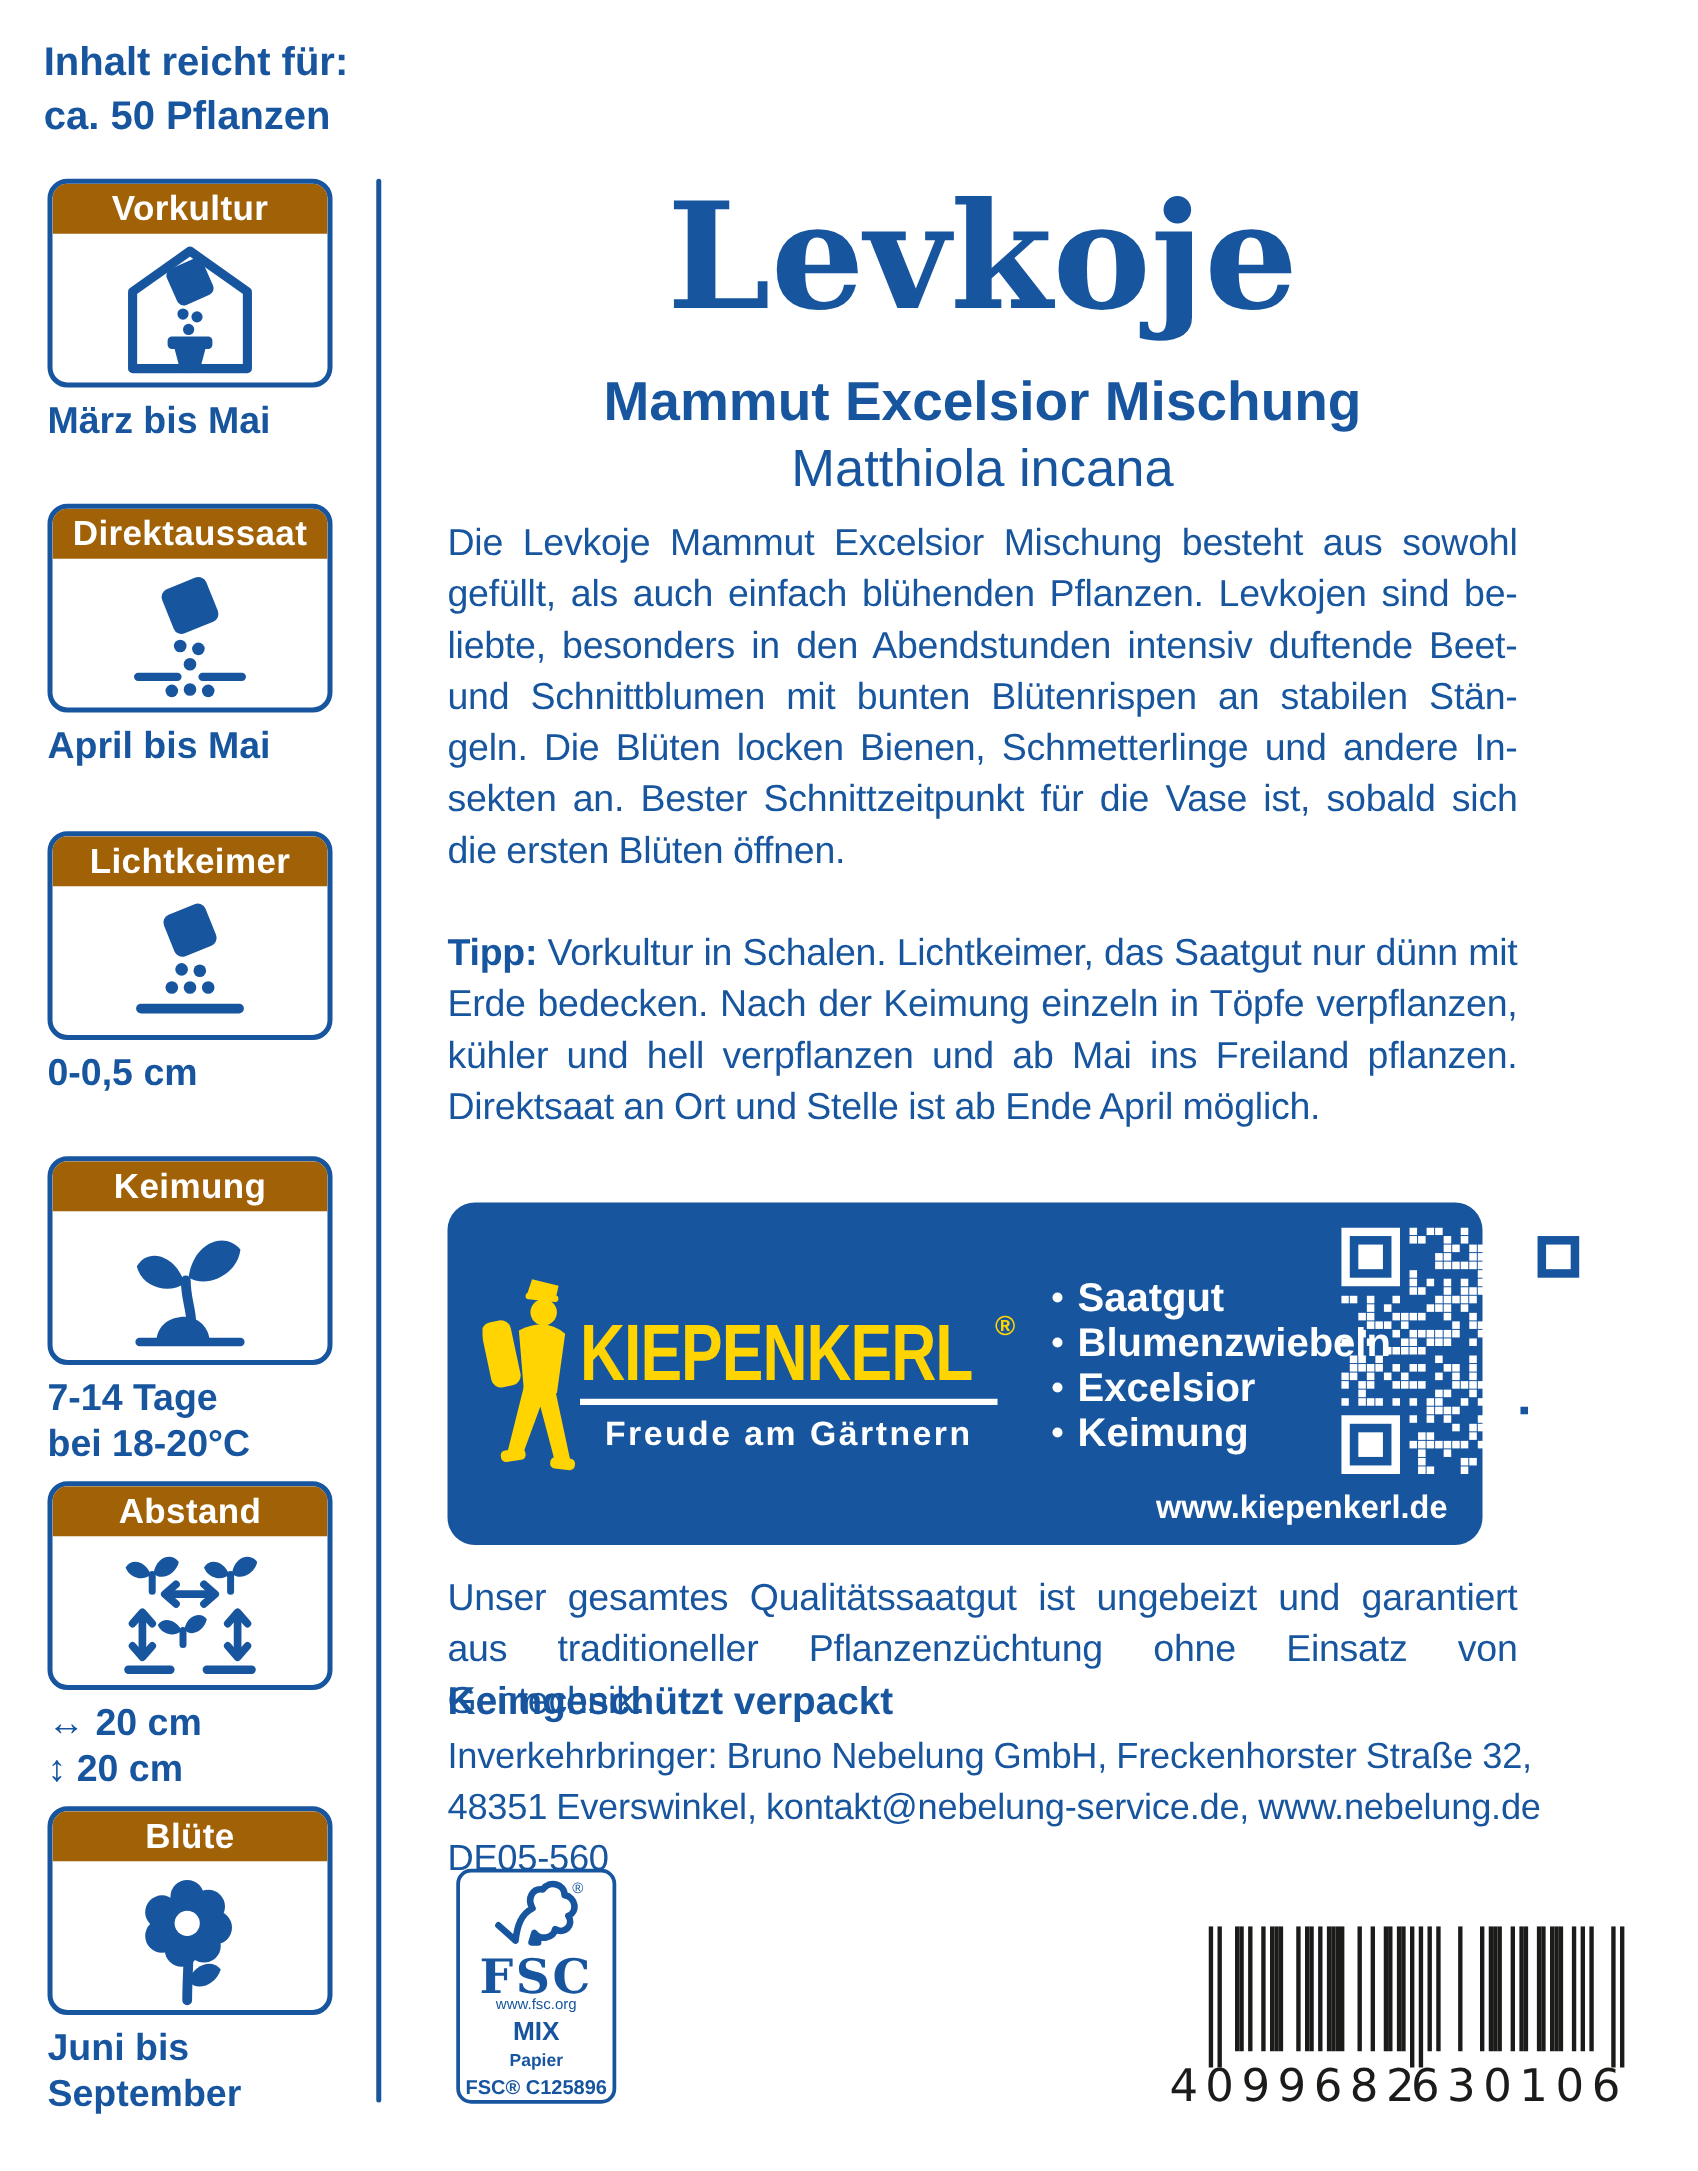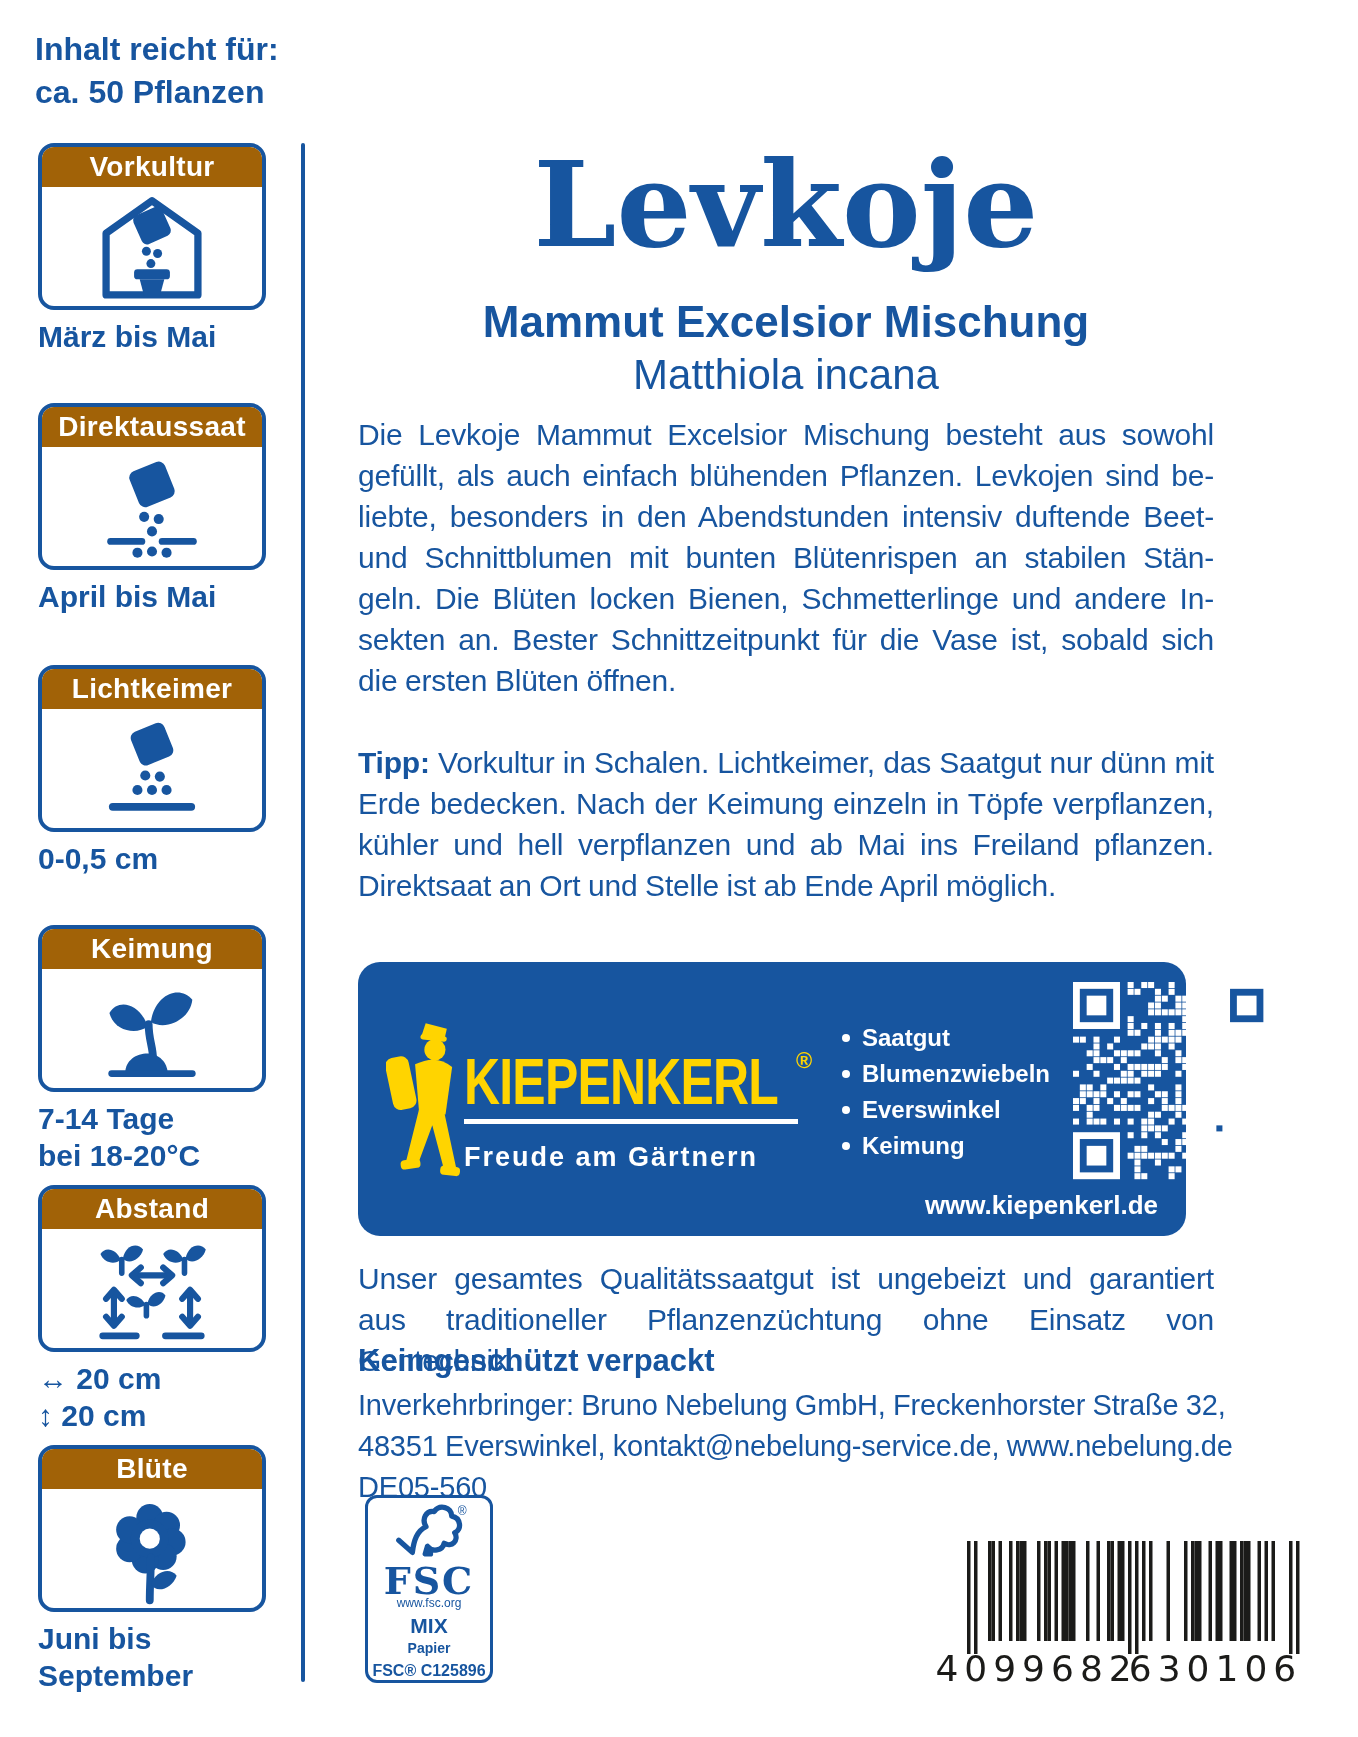--- a/index.html
+++ b/index.html
@@ -33,24 +33,24 @@
   .para.plain div{white-space:nowrap;text-align:left;}
   .qbold{position:absolute;left:0;top:1340px;font-size:31px;line-height:41px;font-weight:bold;color:#17559f;}
   
   .banner{position:absolute;left:358px;top:962px;width:828px;height:274px;background:#17559f;border-radius:22px;}
   .mascot{position:absolute;left:28px;top:60px;width:82px;height:172px;}
   .brandword{position:absolute;left:106px;top:88px;width:420px;color:#ffd400;font-weight:bold;
              font-size:64px;line-height:64px;letter-spacing:-1px;transform:scaleX(.78);transform-origin:left center;
              white-space:nowrap;}
   .brandreg{position:absolute;left:438px;top:86px;color:#ffd400;font-size:22px;font-weight:bold;}
   .brandrule{position:absolute;left:106px;top:157px;width:334px;height:5px;background:#fff;}
-  .tagline{position:absolute;left:106px;top:170px;width:334px;text-align:left;color:#fff;
-           font-weight:bold;font-size:27px;letter-spacing:2px;margin-top:10px;}
+  .tagline{position:absolute;left:106px;top:170px;width:334px;text-align:center;color:#fff;
+           font-weight:bold;font-size:27px;letter-spacing:2px;}
   .bullets{position:absolute;left:482px;top:58px;margin:0;padding:0;list-style:none;}
-  .bullets li{color:#fff;font-weight:bold;font-size:24px;line-height:36px;position:relative;padding-left:22px;}
+  .bullets li{color:#fff;font-weight:bold;font-size:32px;line-height:36px;position:relative;padding-left:22px;}
   .bullets li::before{content:"";position:absolute;left:2px;top:14px;width:8px;height:8px;border-radius:50%;background:#fff;}
   .qr{position:absolute;left:715px;top:20px;width:198px;height:198px;}
   .site{position:absolute;right:28px;top:228px;color:#fff;font-weight:bold;font-size:26px;}
   
   .fsc{position:absolute;left:365px;top:1495px;width:128px;height:188px;box-sizing:border-box;
        border:3px solid #17559f;border-radius:12px;display:flex;flex-direction:column;align-items:center;color:#17559f;}
   .fsc .tree{margin-top:6px;}
   .fsc .acr{font-family:"DejaVu Serif",serif;font-weight:bold;font-size:38px;line-height:30px;letter-spacing:2px;}
   .fsc .url{font-size:12px;line-height:14px;}
   .fsc .mix{font-weight:bold;font-size:21px;line-height:24px;margin-top:4px;}
@@ -265,21 +265,21 @@
         <rect x="41" y="109" width="15" height="7" rx="3" transform="rotate(6 48 112)"></rect>
       </g>
     </svg>
     <div class="brandword">KIEPENKERL</div>
     <div class="brandreg">®</div>
     <div class="brandrule"></div>
     <div class="tagline">Freude am Gärtnern</div>
     <ul class="bullets">
       <li>Saatgut</li>
       <li>Blumenzwiebeln</li>
-      <li>Everswinkel</li>
+      <li>Excelsior</li>
       <li>Keimung</li>
     </ul>
     <svg class="qr" id="qr" viewBox="0 0 198 198">
         <rect x="54.62" y="0.00" width="6.03" height="6.03" fill="#fff"></rect>
         <rect x="68.28" y="0.00" width="6.03" height="6.03" fill="#fff"></rect>
         <rect x="75.10" y="0.00" width="6.03" height="6.03" fill="#fff"></rect>
         <rect x="95.59" y="0.00" width="6.03" height="6.03" fill="#fff"></rect>
         <rect x="54.62" y="6.83" width="6.03" height="6.03" fill="#fff"></rect>
         <rect x="61.45" y="6.83" width="6.03" height="6.03" fill="#fff"></rect>
         <rect x="81.93" y="6.83" width="6.03" height="6.03" fill="#fff"></rect>

